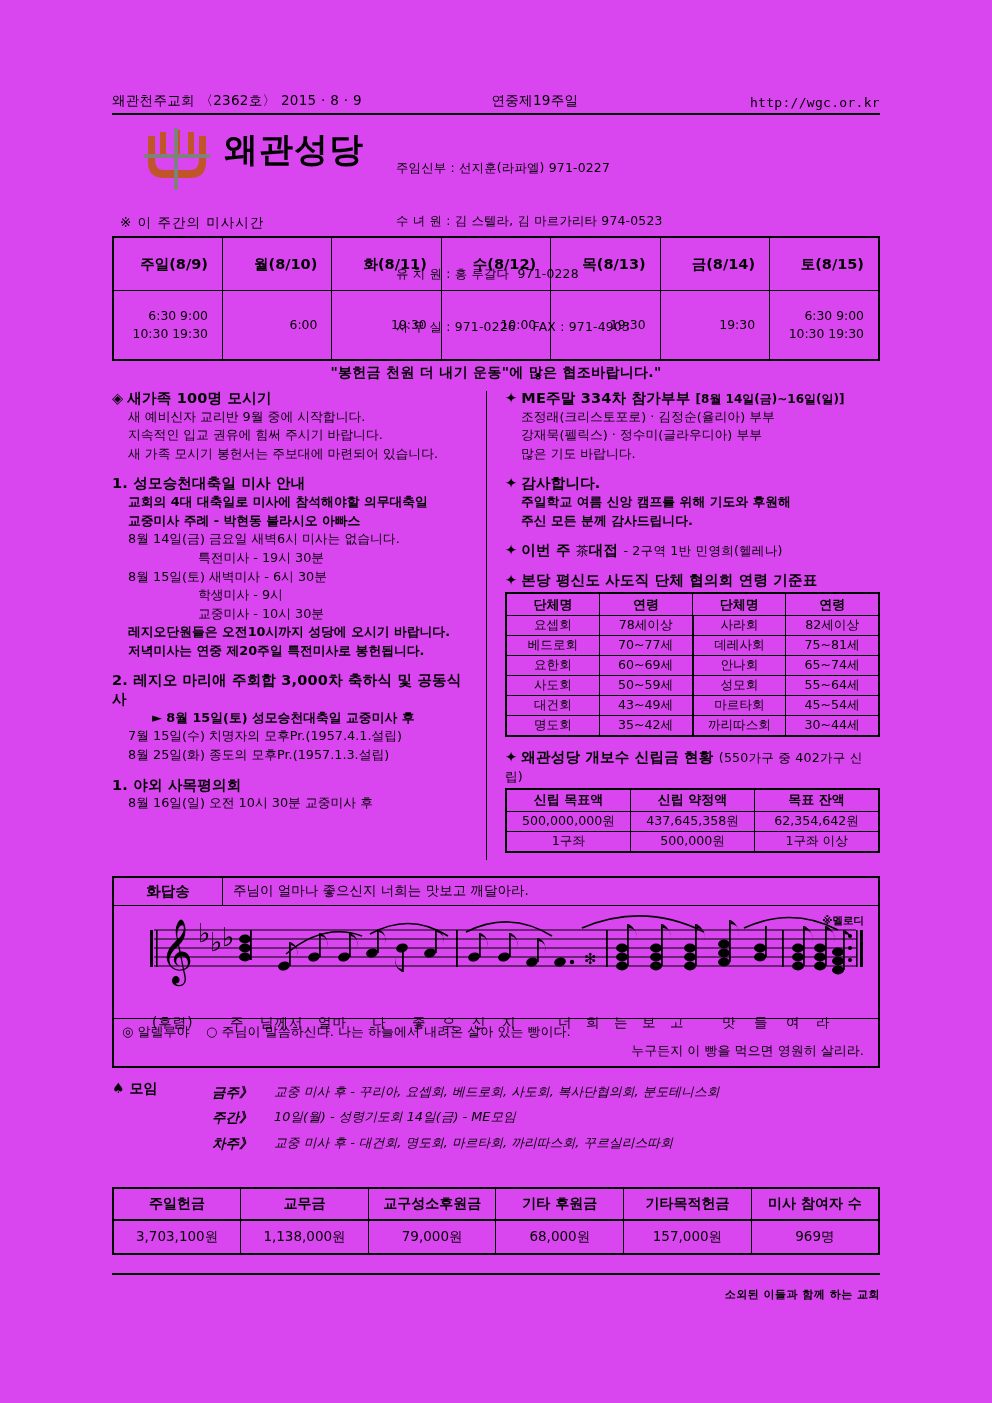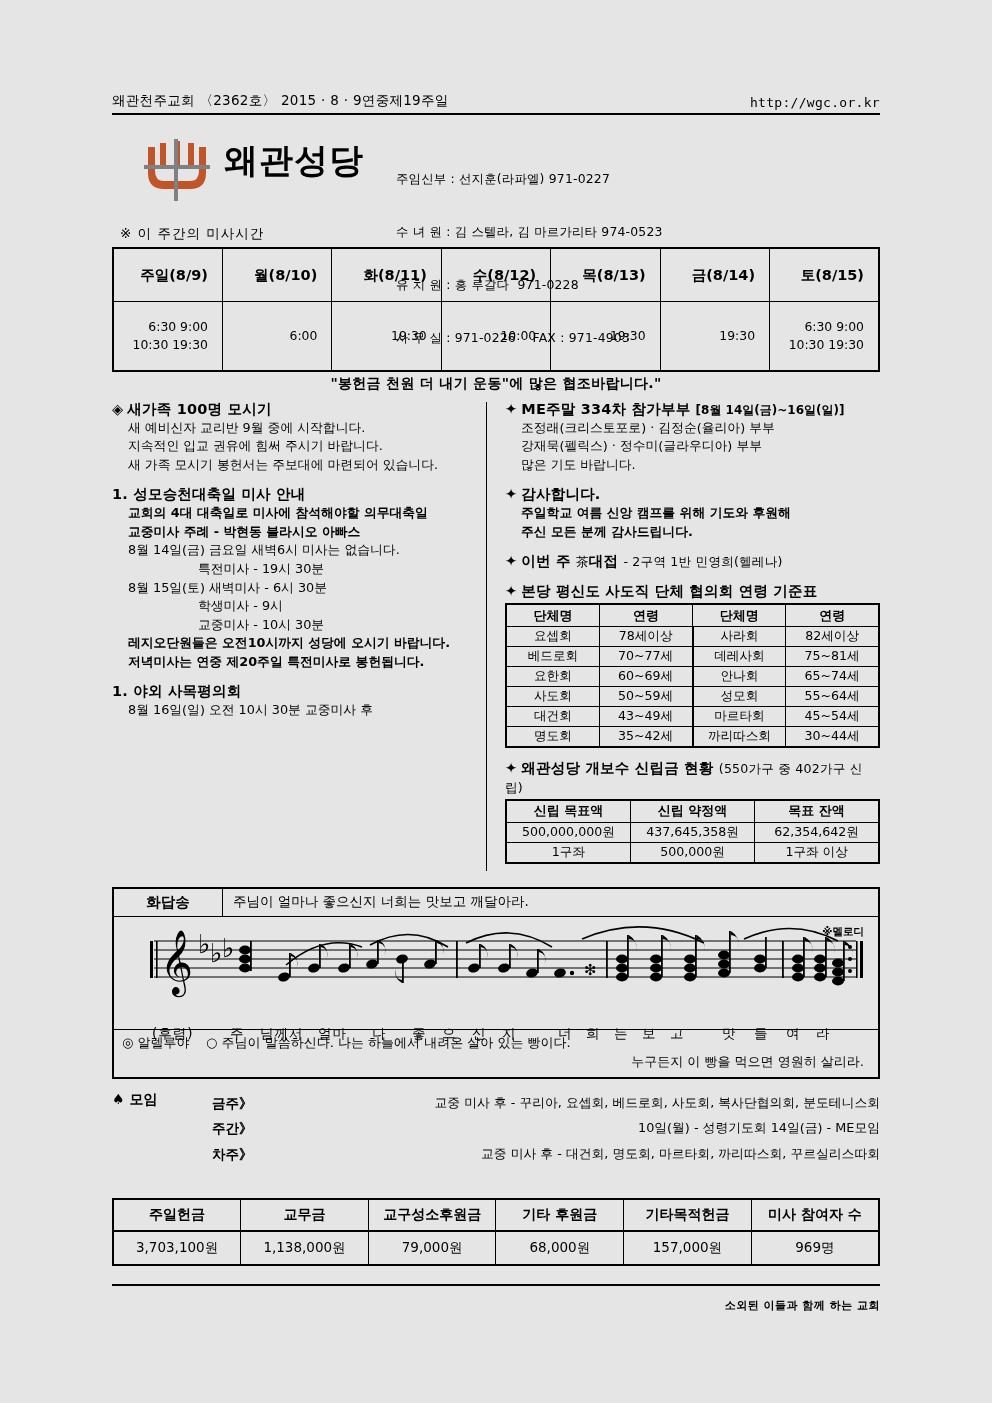--- a/index.html
+++ b/index.html
@@ -6,47 +6,47 @@
   body{
     font-family:"DejaVu Sans","Liberation Sans",sans-serif;
     color:#000;
     -webkit-font-smoothing:none;
   }
   .page{
     position:relative;
     width:992px;
     height:1403px;
     margin:0 auto;
-    background:#e5e5e5;
+    background:#d946ef;
     overflow:hidden;
   }
   .sheet{
     position:absolute;
     left:112px;
     top:92px;
     width:768px;
   }
 
   
   .mast-line{
     display:flex;
     align-items:flex-end;
     font-size:13.5px;
     letter-spacing:.3px;
     padding-bottom:3px;
   }
   .mast-left{flex:0 0 auto;}
-  .mast-mid{flex:1 1 auto;padding-right:42px;}
+  .mast-mid{flex:1 1 auto;text-align:center;padding-right:42px;}
   .mast-right{flex:0 0 auto;font-family:"DejaVu Sans Mono","Liberation Mono",monospace;font-size:13px;}
   .mast-rule{border-bottom:2.3px solid #000;}
 
   .ident{
     display:flex;
     align-items:flex-start;
-    padding-top:20px;
+    padding-top:9px;
     height:84px;
   }
   .logo{
     flex:0 0 auto;
     width:78px;height:62px;
     position:relative;
     margin-left:26px;margin-top:4px;
   }
   .logo svg{display:block;}
   .church-name{
@@ -188,23 +188,23 @@
     padding:3px 6px 5px 8px;
     font-size:13px;
     line-height:1.5;
   }
   .allel .l2{text-align:right;padding-right:8px;}
 
   
   .meet{margin-top:12px;display:flex;font-size:13px;}
   .meet-h{flex:0 0 100px;font-weight:bold;font-size:14px;}
   .meet-b{flex:1 1 auto;}
-  .meet-row{display:flex;line-height:1.9;}
+  .meet-row{display:flex;line-height:1.9;font-style:italic;}
   .meet-k{flex:0 0 62px;font-weight:bold;font-size:13.5px;}
-  .meet-v{flex:1 1 auto;font-size:12.8px;text-align:right;}
+  .meet-v{flex:1 1 auto;font-size:12.8px;}
 
   
   table.money{
     border-collapse:collapse;
     width:100%;
     table-layout:fixed;
     border:2.4px solid #000;
     margin-top:30px;
   }
   table.money th,table.money td{
@@ -310,20 +310,28 @@
             <div>8월 14일(금) 금요일 새벽6시 미사는 없습니다.</div>
             <div class="ind-l">특전미사 - 19시 30분</div>
             <div>8월 15일(토) 새벽미사 -  6시 30분</div>
             <div class="ind-l">학생미사 -  9시</div>
             <div class="ind-l">교중미사 - 10시 30분</div>
             <div class="b">레지오단원들은 오전10시까지 성당에 오시기 바랍니다.</div>
             <div class="b">저녁미사는 연중 제20주일 특전미사로 봉헌됩니다.</div>
           </div>
         </div>
 
+        <div class="blk">
+          <div class="hd">2. 레지오 마리애 주회합 3,000차 축하식 및 공동식사</div>
+          <div class="body-l">
+            <div class="b ind-m">► 8월 15일(토) 성모승천대축일 교중미사 후</div>
+            <div>7월 15일(수) 치명자의 모후Pr.(1957.4.1.설립)</div>
+            <div>8월 25일(화) 종도의 모후Pr.(1957.1.3.설립)</div>
+          </div>
+        </div>
 
         <div class="blk">
           <div class="hd">1. 야외 사목평의회</div>
           <div class="body-l">
             <div>8월 16일(일) 오전 10시 30분 교중미사 후</div>
           </div>
         </div>
 
       </div>
 

